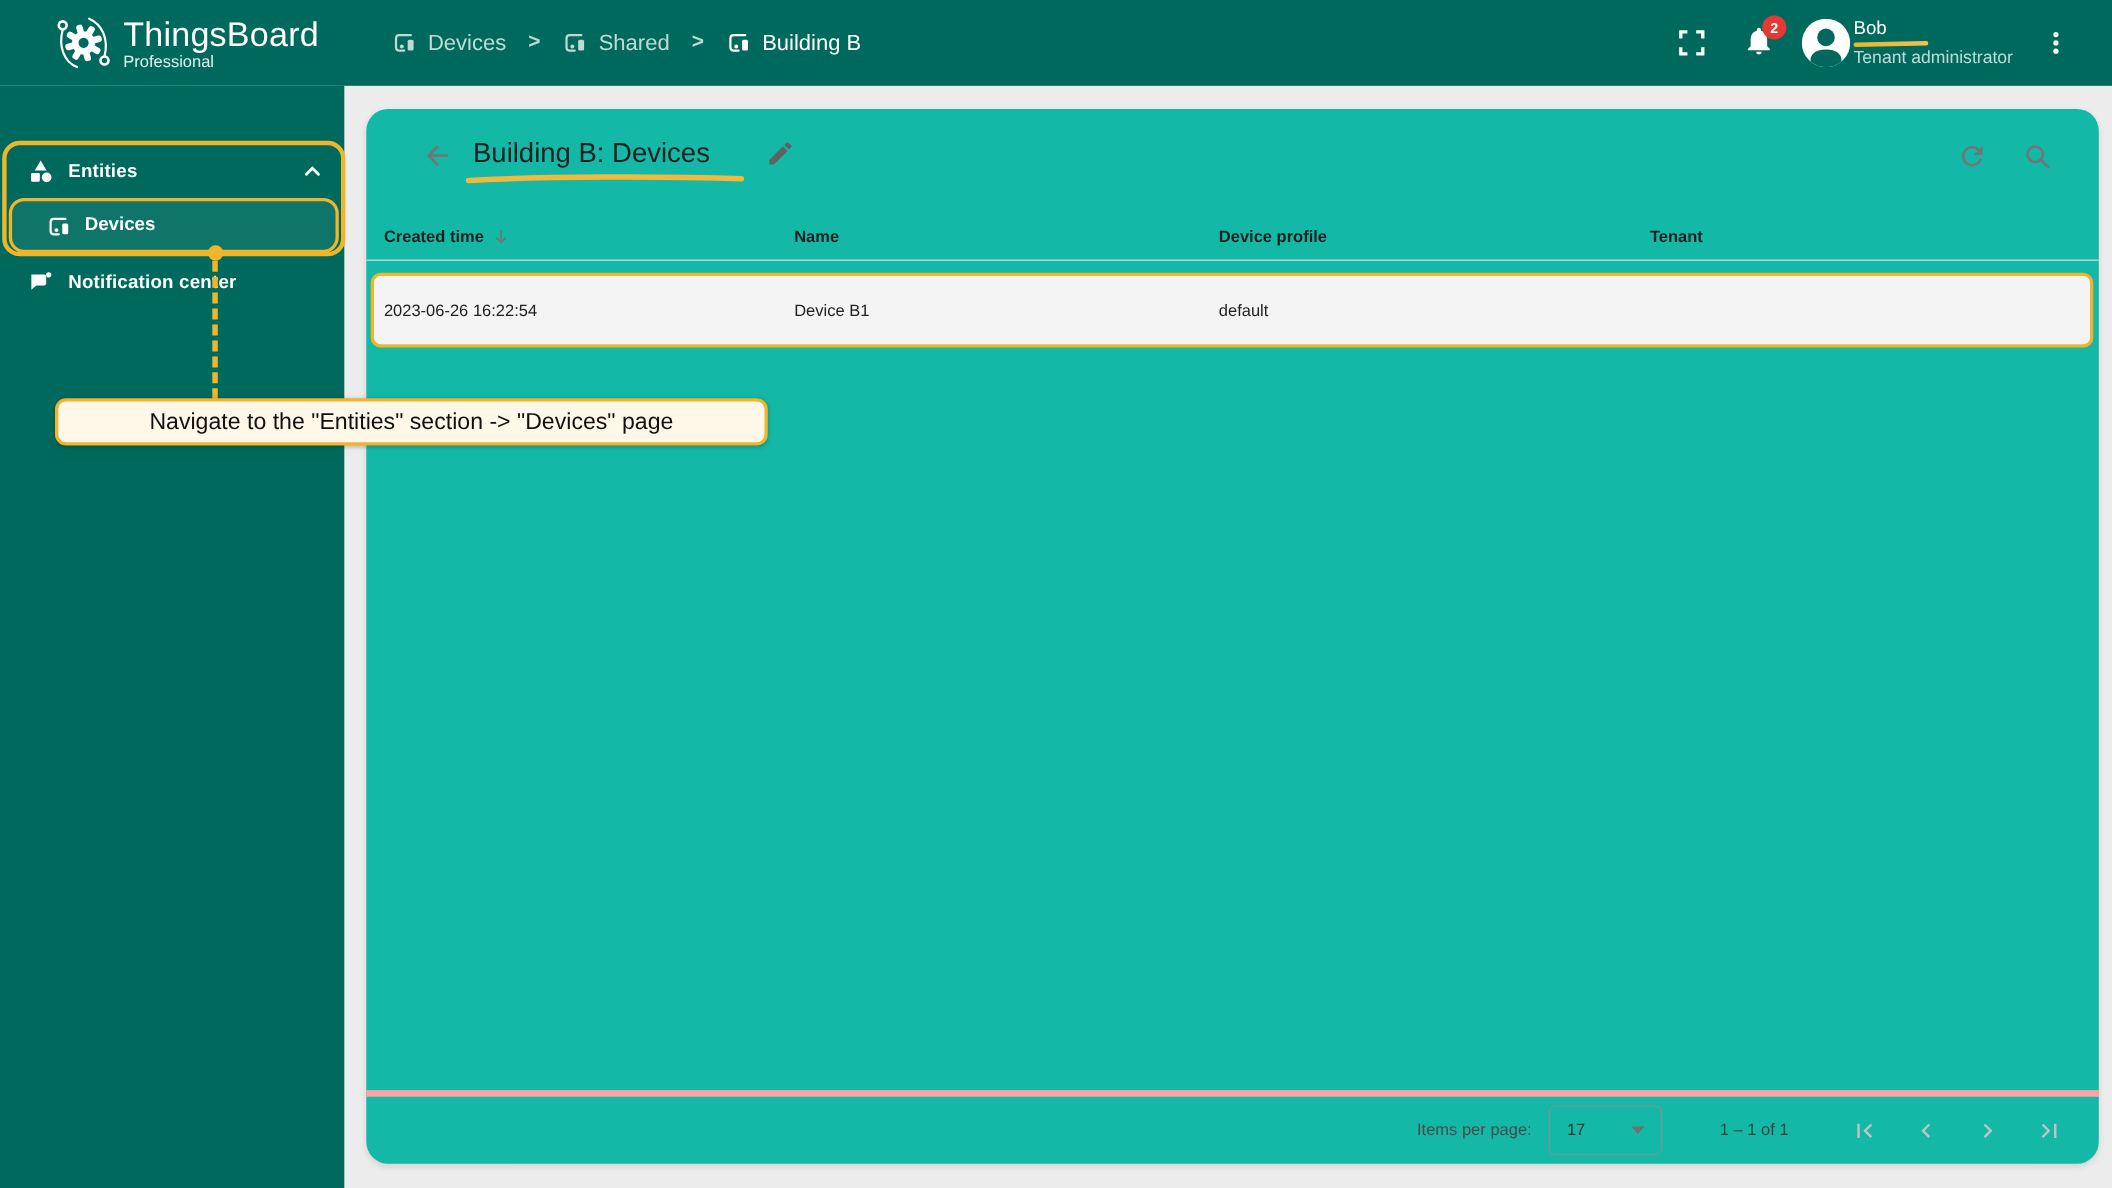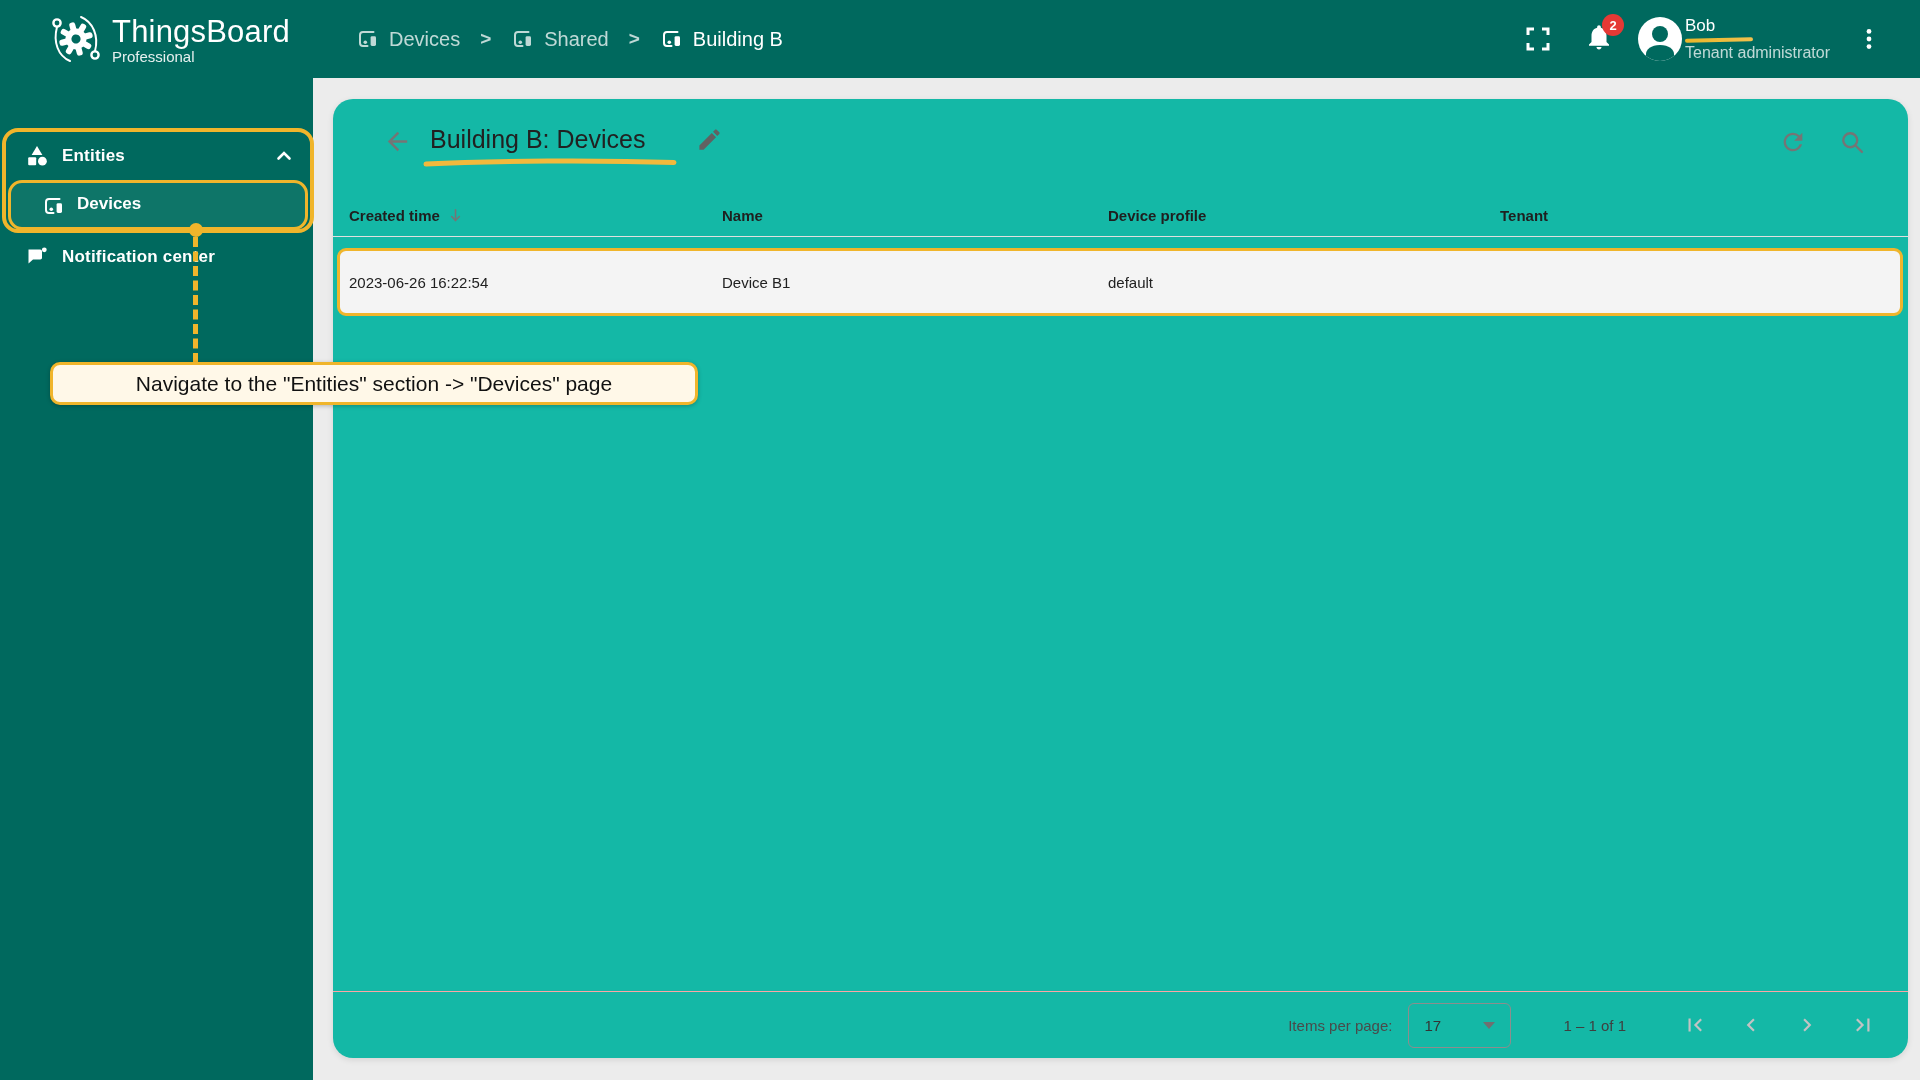--- a/index.html
+++ b/index.html
@@ -101,21 +101,21 @@
   .th { display:flex; align-items:center; gap:7px; }
   .data-row {
     position:absolute; left:4px; top:149px; right:5px; height:68px;
     background:#f4f4f4; border:3px solid #f0b52b; border-radius:9px;
     display:grid; grid-template-columns:373px 386px 392px 1fr; align-items:center;
     padding-left:9px; font-size:15px; color:#212121; cursor:pointer;
   }
 
   .card-footer {
     position:absolute; left:0; right:0; bottom:0; height:67px;
-    border-top:1px solid #fca5a5;
+    border-top:6px solid #fca5a5;
     display:flex; align-items:center; justify-content:flex-end;
     padding-right:32px; color:#4a4a4a; font-size:15px;
   }
   .ipp-label { margin-right:16px; }
   .ipp-select {
     width:103px; height:45px; border:1px solid #8d8d8d; border-radius:6px;
     display:flex; align-items:center; padding:0 15px; margin-right:52px;
     cursor:pointer; color:#333;
   }
   .ipp-caret { margin-left:auto; width:0; height:0;

